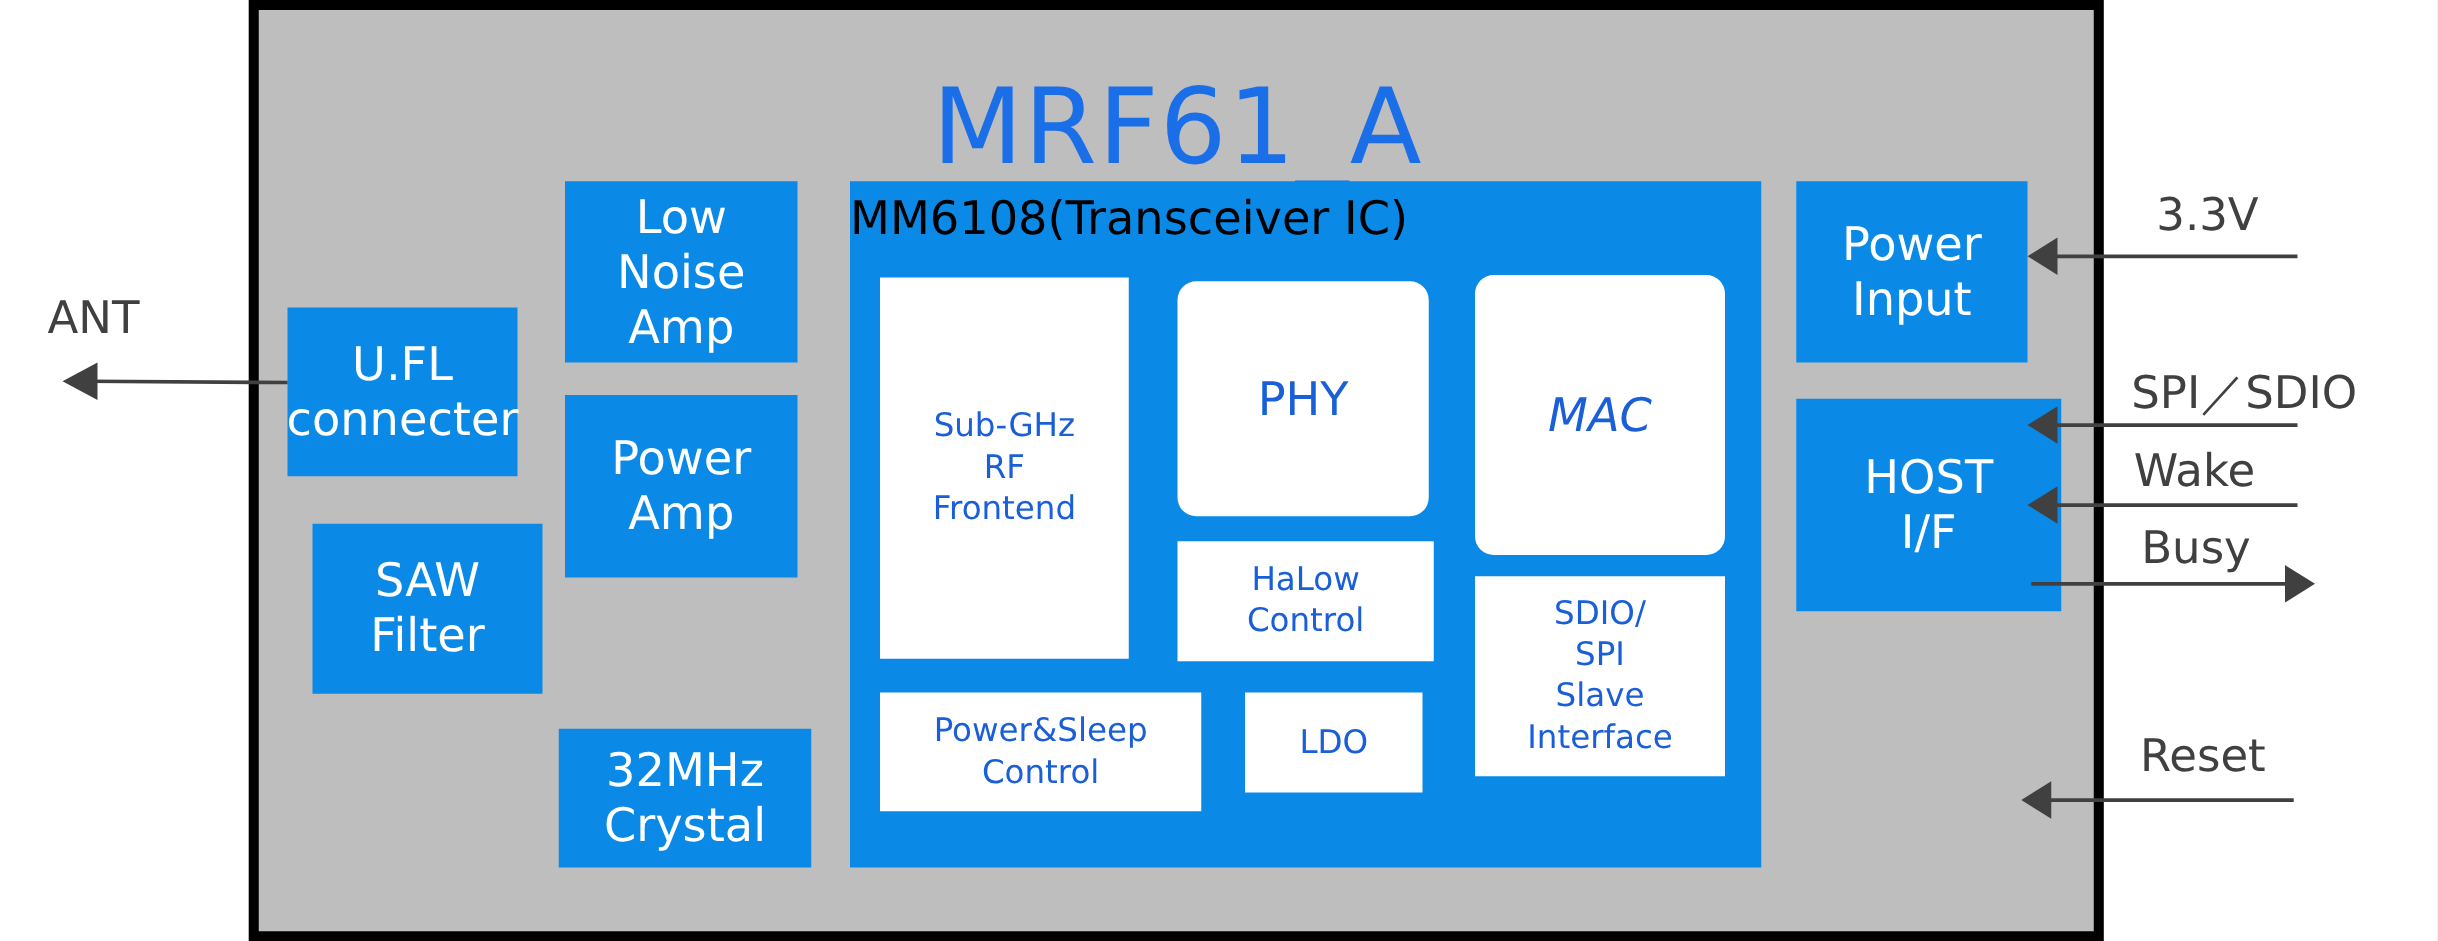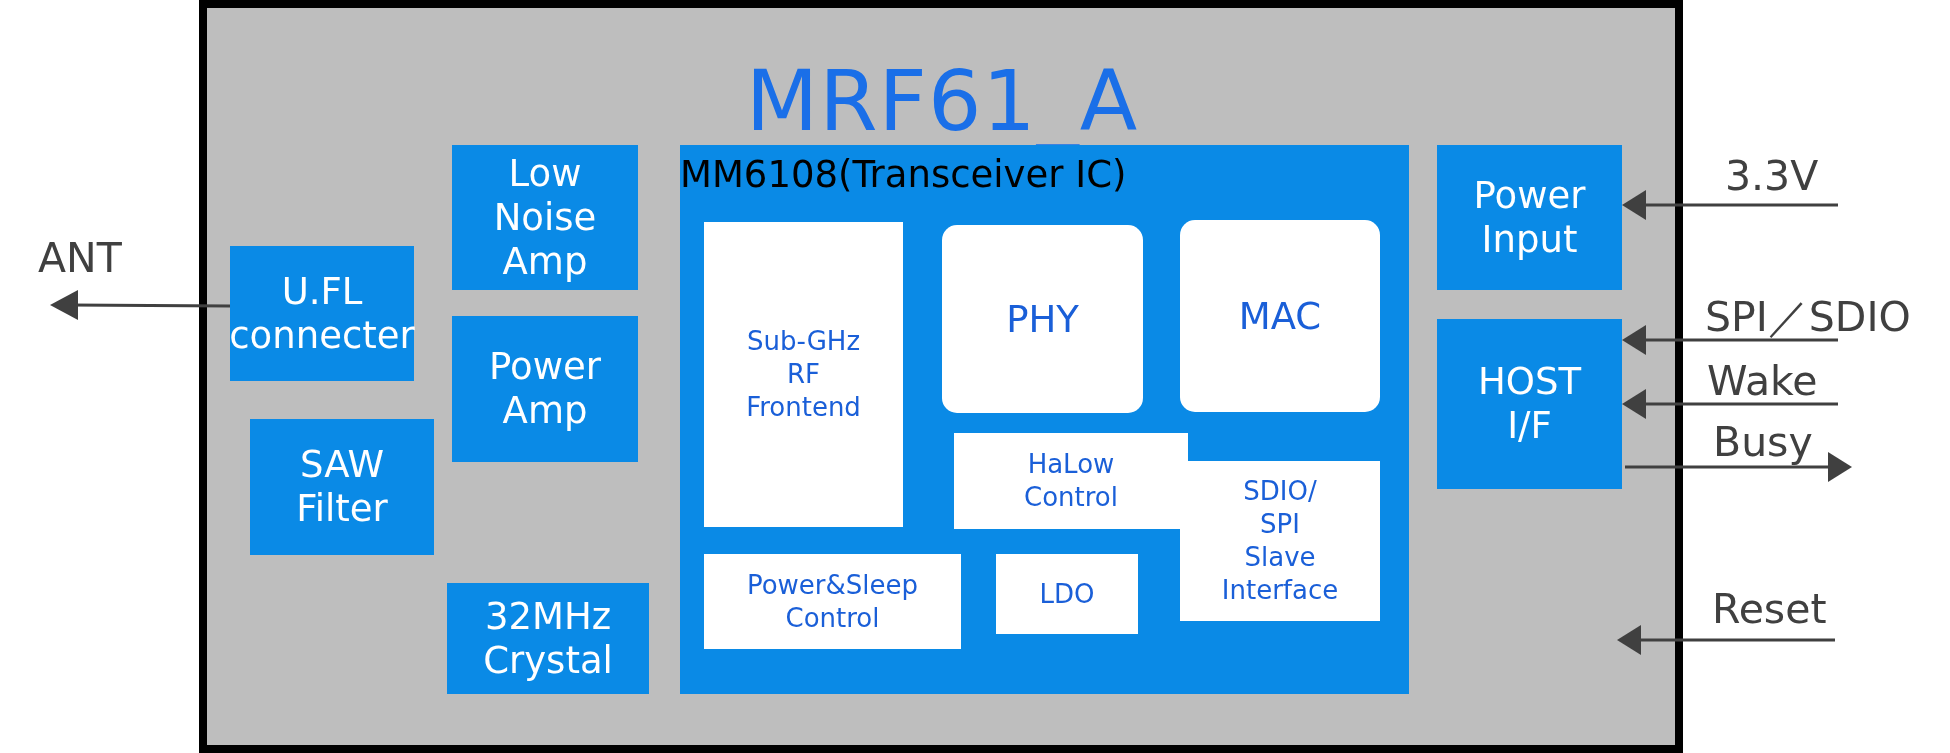--- a/index.html
+++ b/index.html
@@ -4,21 +4,21 @@
 <style>
   html,body{margin:0;padding:0;background:#ffffff;}
   body{width:1950px;height:753px;position:relative;overflow:hidden;font-family:"DejaVu Sans",sans-serif;}
   .frame{position:absolute;left:199px;top:0;width:1484px;height:753px;box-sizing:border-box;border:8px solid #000;background:#bebebe;}
   .title{position:absolute;left:200px;width:1484px;top:28px;text-align:center;font-size:84px;color:#1a6fe8;letter-spacing:1px;margin-top:24px;}
   .blk{position:absolute;background:#0a8ae6;color:#fff;display:flex;align-items:center;justify-content:center;text-align:center;font-size:37px;line-height:44px;white-space:pre-line;}
   .wblk{position:absolute;background:#fff;color:#1a5fd8;display:flex;align-items:center;justify-content:center;text-align:center;font-size:26px;line-height:33px;white-space:pre-line;}
   .wblk.big{font-size:37px;border-radius:15px;}
   .ic{position:absolute;background:#0a8ae6;}
   .ic-title{position:absolute;left:0;right:0;top:8px;text-align:left;color:#000000;font-size:37px;}
-  .sig{position:absolute;color:#404040;font-size:41px;white-space:nowrap;}
+  .sig{position:absolute;color:#404040;font-size:36px;white-space:nowrap;}
   svg.wires{position:absolute;left:0;top:0;}
 </style>
 </head>
 <body>
 
 <div class="frame"></div>
 <div class="title">MRF61_A</div>
 
 <div class="blk" style="left:230px;top:246px;width:184px;height:135px;">U.FL
 connecter</div>
@@ -33,34 +33,34 @@
 <div class="blk" style="left:447px;top:583px;width:202px;height:111px;">32MHz
 Crystal</div>
 
 <div class="ic" style="left:680px;top:145px;width:729px;height:549px;">
   <div class="ic-title">MM6108(Transceiver IC)</div>
 </div>
 <div class="wblk" style="left:704px;top:222px;width:199px;height:305px;">Sub-GHz
 RF
 Frontend</div>
 <div class="wblk big" style="left:942px;top:225px;width:201px;height:188px;">PHY</div>
-<div class="wblk big" style="left:1180px;top:220px;width:200px;height:192px;">MAC</div>
-<div class="wblk" style="left:942px;top:433px;width:234px;height:96px;margin-left:12px;">HaLow
+<div class="wblk big" style="left:1180px;top:220px;width:200px;height:224px;font-style:italic;">MAC</div>
+<div class="wblk" style="left:942px;top:433px;width:205px;height:96px;">HaLow
 Control</div>
 <div class="wblk" style="left:1180px;top:433px;width:200px;height:160px;margin-top:28px;">SDIO/
 SPI
 Slave
 Interface</div>
 <div class="wblk" style="left:704px;top:554px;width:257px;height:95px;">Power&amp;Sleep
 Control</div>
 <div class="wblk" style="left:996px;top:554px;width:142px;height:80px;">LDO</div>
 
 <div class="blk" style="left:1437px;top:145px;width:185px;height:145px;">Power
 Input</div>
-<div class="blk" style="left:1437px;top:319px;width:185px;height:170px;">HOST
+<div class="blk" style="left:1437px;top:319px;width:212px;height:170px;">HOST
 I/F</div>
 
 <div class="sig" style="left:38px;top:234px;">ANT</div>
 <div class="sig" style="left:1725px;top:152px;">3.3V</div>
 <div class="sig" style="left:1705px;top:290px;">SPI／SDIO</div>
 <div class="sig" style="left:1707px;top:357px;">Wake</div>
 <div class="sig" style="left:1713px;top:418px;">Busy</div>
 <div class="sig" style="left:1712px;top:585px;">Reset</div>
 
 <svg class="wires" width="1950" height="753">

